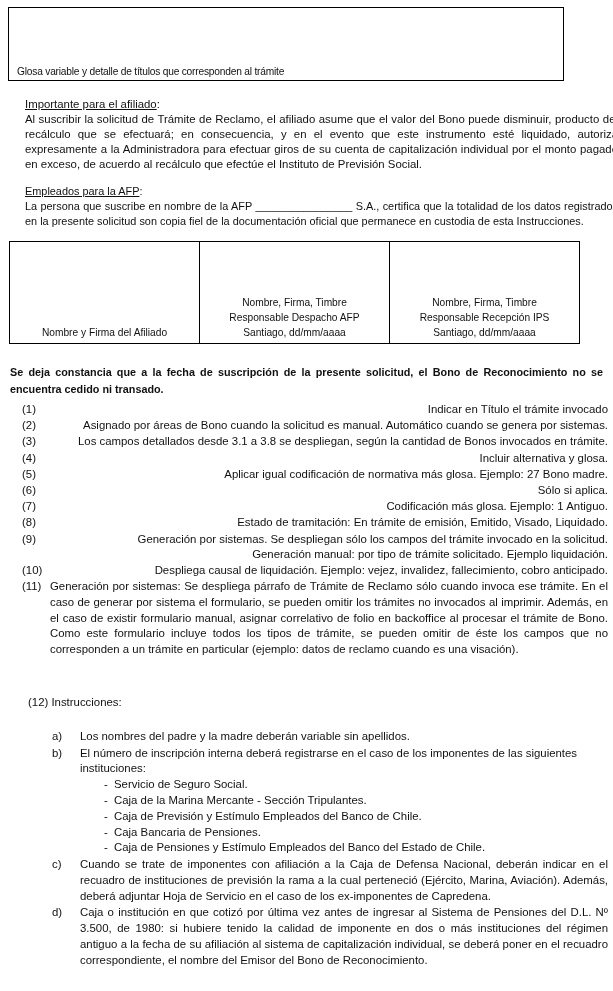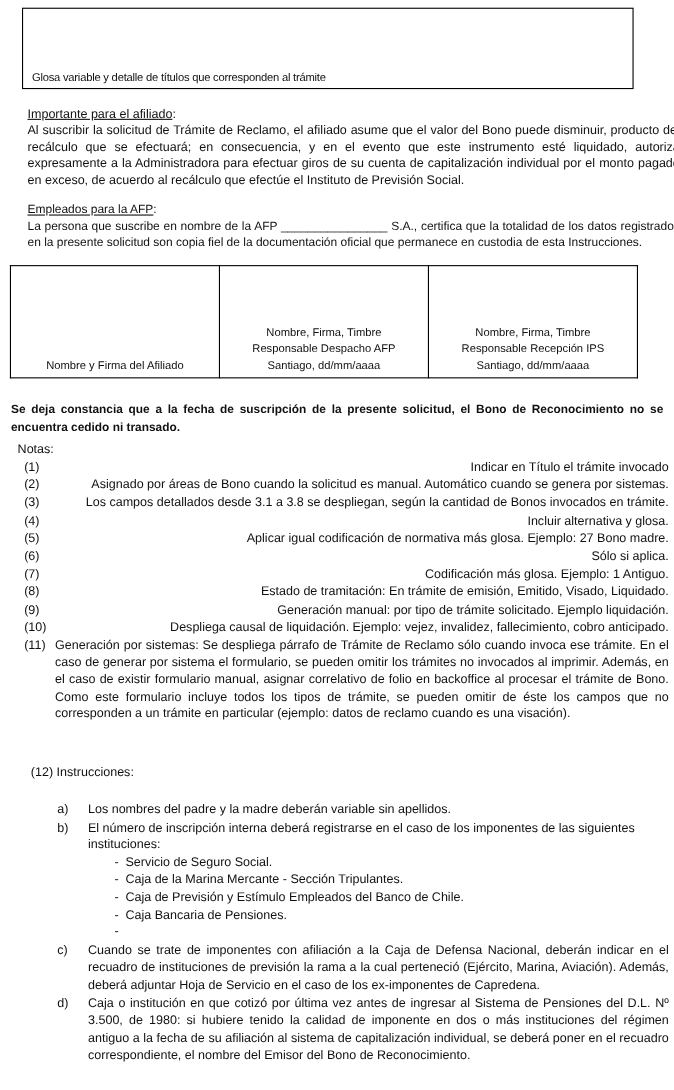--- a/index.html
+++ b/index.html
@@ -2,21 +2,21 @@
 <html><head>
   <meta charset="utf-8">
   <style>
     html, body { margin: 0; padding: 0; background: #ffffff; }
     body {
       width: 613px; height: 991px; position: relative; overflow: hidden;
       font-family: "Liberation Sans", sans-serif; font-size: 11.4px; color: #111;
     }
     .abs { position: absolute; }
     .top-box {
-      left: 20px; top: 7px; width: 556px; height: 74px;
+      left: 8px; top: 7px; width: 556px; height: 74px;
       border: 1px solid #000; box-sizing: border-box;
     }
     .top-box .glosa { position: absolute; left: 8px; bottom: 3px; font-size: 10.2px; letter-spacing: -0.2px; }
     .u { text-decoration: underline; }
     .para { left: 25px; width: 593px; line-height: 15px; text-align: justify; }
     .para p { margin: 0; }
     .sig-table {
       left: 9px; top: 241px; width: 571px; height: 103px;
       border-collapse: collapse; table-layout: fixed;
     }
@@ -73,21 +73,20 @@
       <div>Responsable Recepción IPS</div>
       <div>Santiago, dd/mm/aaaa</div>
     </td>
   </tr>
 </tbody>
   </table>
 
 <div class="abs bold-para">Se deja constancia que a la fecha de suscripción de la presente solicitud, el Bono de Reconocimiento no se encuentra cedido ni transado.</div>
 
 <div class="abs notes">
-  <div class="title">Notas:</div>
   <div class="note">
       <span class="num">(1)</span>
       <span class="txt left">Indicar en Título el trámite invocado</span>
     </div>
   <div class="note">
       <span class="num">(2)</span>
       <span class="txt left">Asignado por áreas de Bono cuando la solicitud es manual. Automático cuando se genera por sistemas.</span>
     </div>
   <div class="note">
       <span class="num">(3)</span>
@@ -109,20 +108,21 @@
       <span class="num">(7)</span>
       <span class="txt left">Codificación más glosa. Ejemplo: 1 Antiguo.</span>
     </div>
   <div class="note">
       <span class="num">(8)</span>
       <span class="txt left">Estado de tramitación:  En trámite de emisión, Emitido, Visado, Liquidado.</span>
     </div>
   <div class="note">
       <span class="num">(9)</span>
       <span class="txt left">
+        <span style="display:block">Generación por sistemas. Se despliegan sólo los campos del trámite  invocado en la solicitud.</span>
         <span style="display:block">Generación manual: por tipo de trámite solicitado. Ejemplo liquidación.</span>
       </span>
     </div>
   <div class="note">
       <span class="num">(10)</span>
       <span class="txt left">Despliega causal de liquidación. Ejemplo: vejez, invalidez, fallecimiento, cobro anticipado.</span>
     </div>
   <div class="note">
       <span class="num">(11)</span>
       <span class="txt">Generación por sistemas: Se despliega párrafo de Trámite de Reclamo sólo cuando invoca ese trámite. En el caso de generar por sistema el formulario, se pueden omitir los trámites no invocados al imprimir. Además, en el caso de existir formulario manual, asignar correlativo de folio en backoffice al procesar el trámite de Bono. Como este formulario incluye todos los tipos de trámite, se pueden omitir de éste los campos que no corresponden a un trámite en particular (ejemplo: datos de reclamo cuando es una visación).</span>
@@ -151,20 +151,21 @@
         <div>
             <span class="dash">-</span>
             <span>Caja de Previsión y Estímulo Empleados del Banco de Chile.</span>
           </div>
         <div>
             <span class="dash">-</span>
             <span>Caja Bancaria de Pensiones.</span>
           </div>
         <div>
             <span class="dash">-</span>
+            <span>Caja de Pensiones y Estímulo Empleados del Banco del Estado de Chile.</span>
           </div>
       </div>
     </span>
   </div>
   <div class="item">
       <span class="lbl">c)</span>
       <span class="txt">Cuando se trate de imponentes con afiliación a la Caja de  Defensa Nacional, deberán indicar en el recuadro de instituciones de previsión la rama a la cual perteneció (Ejército, Marina, Aviación). Además, deberá adjuntar Hoja de Servicio en el caso de los ex-imponentes de Capredena.</span>
     </div>
   <div class="item">
       <span class="lbl">d)</span>

